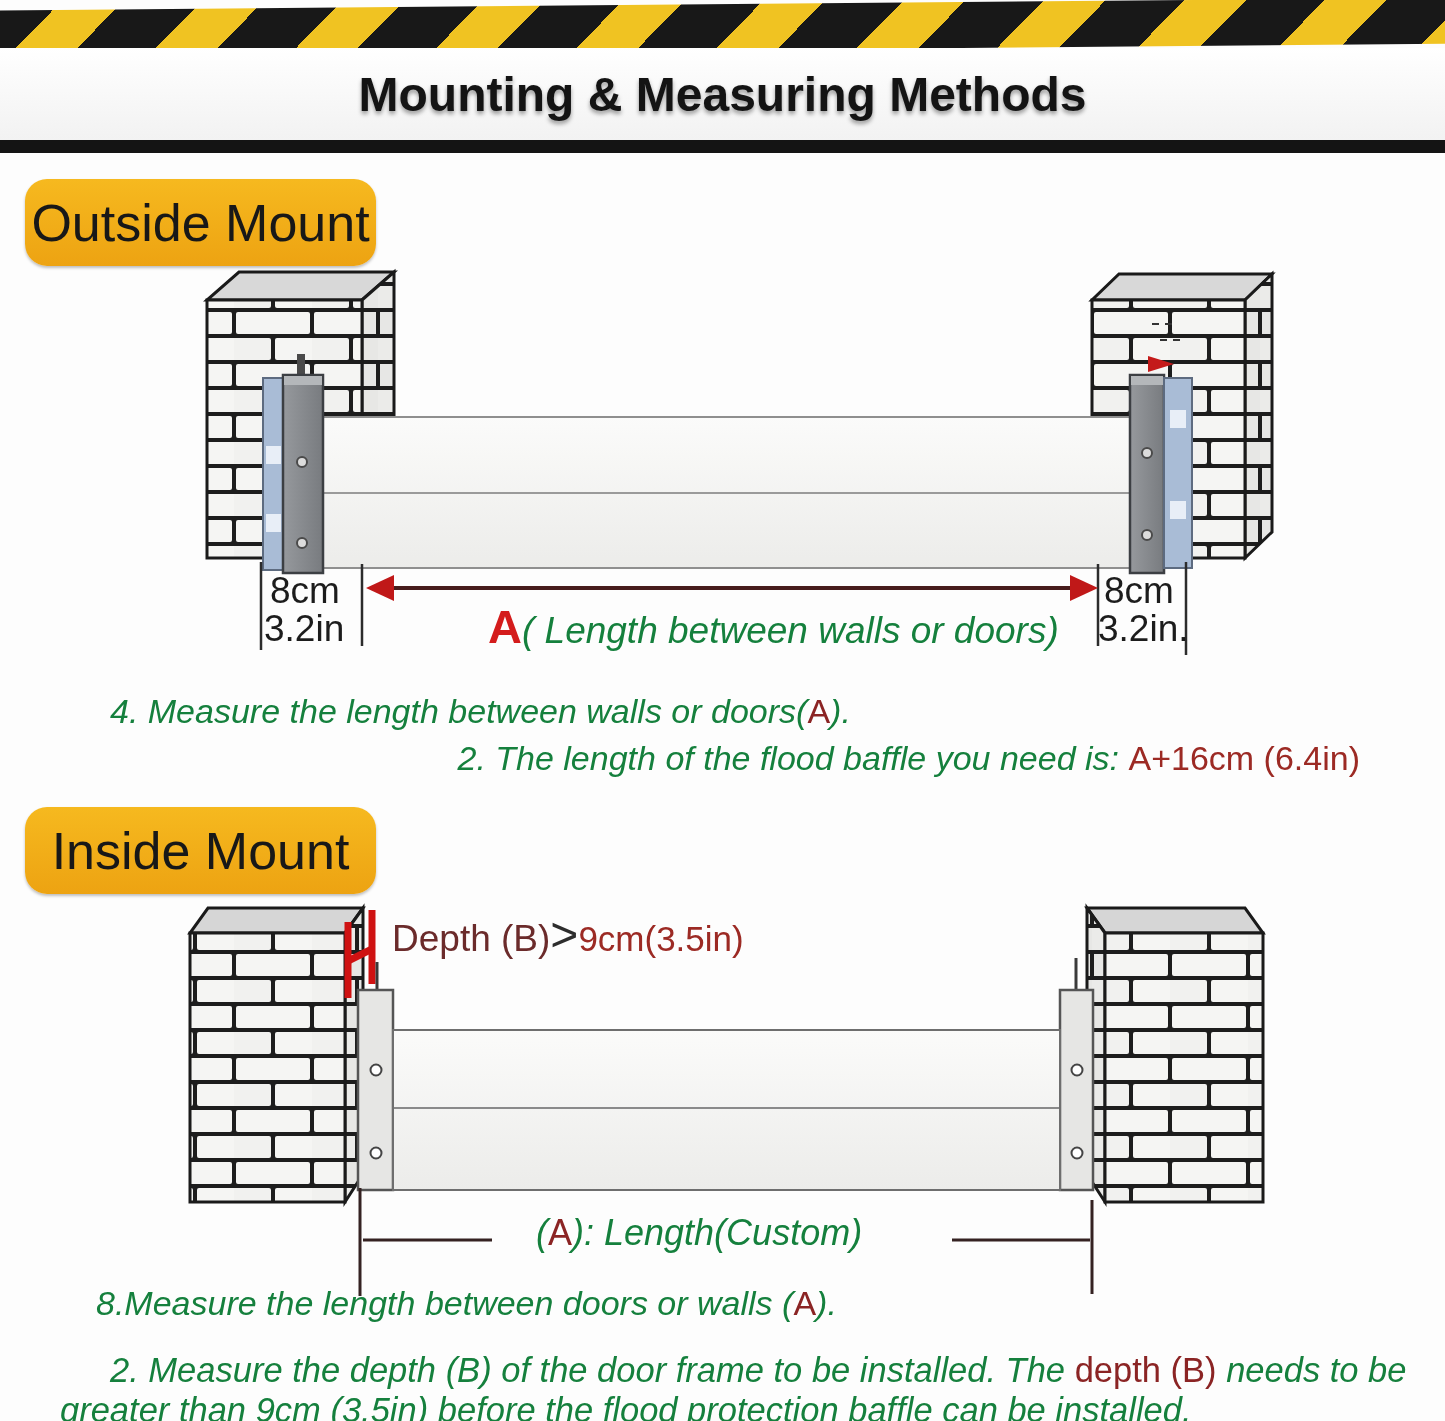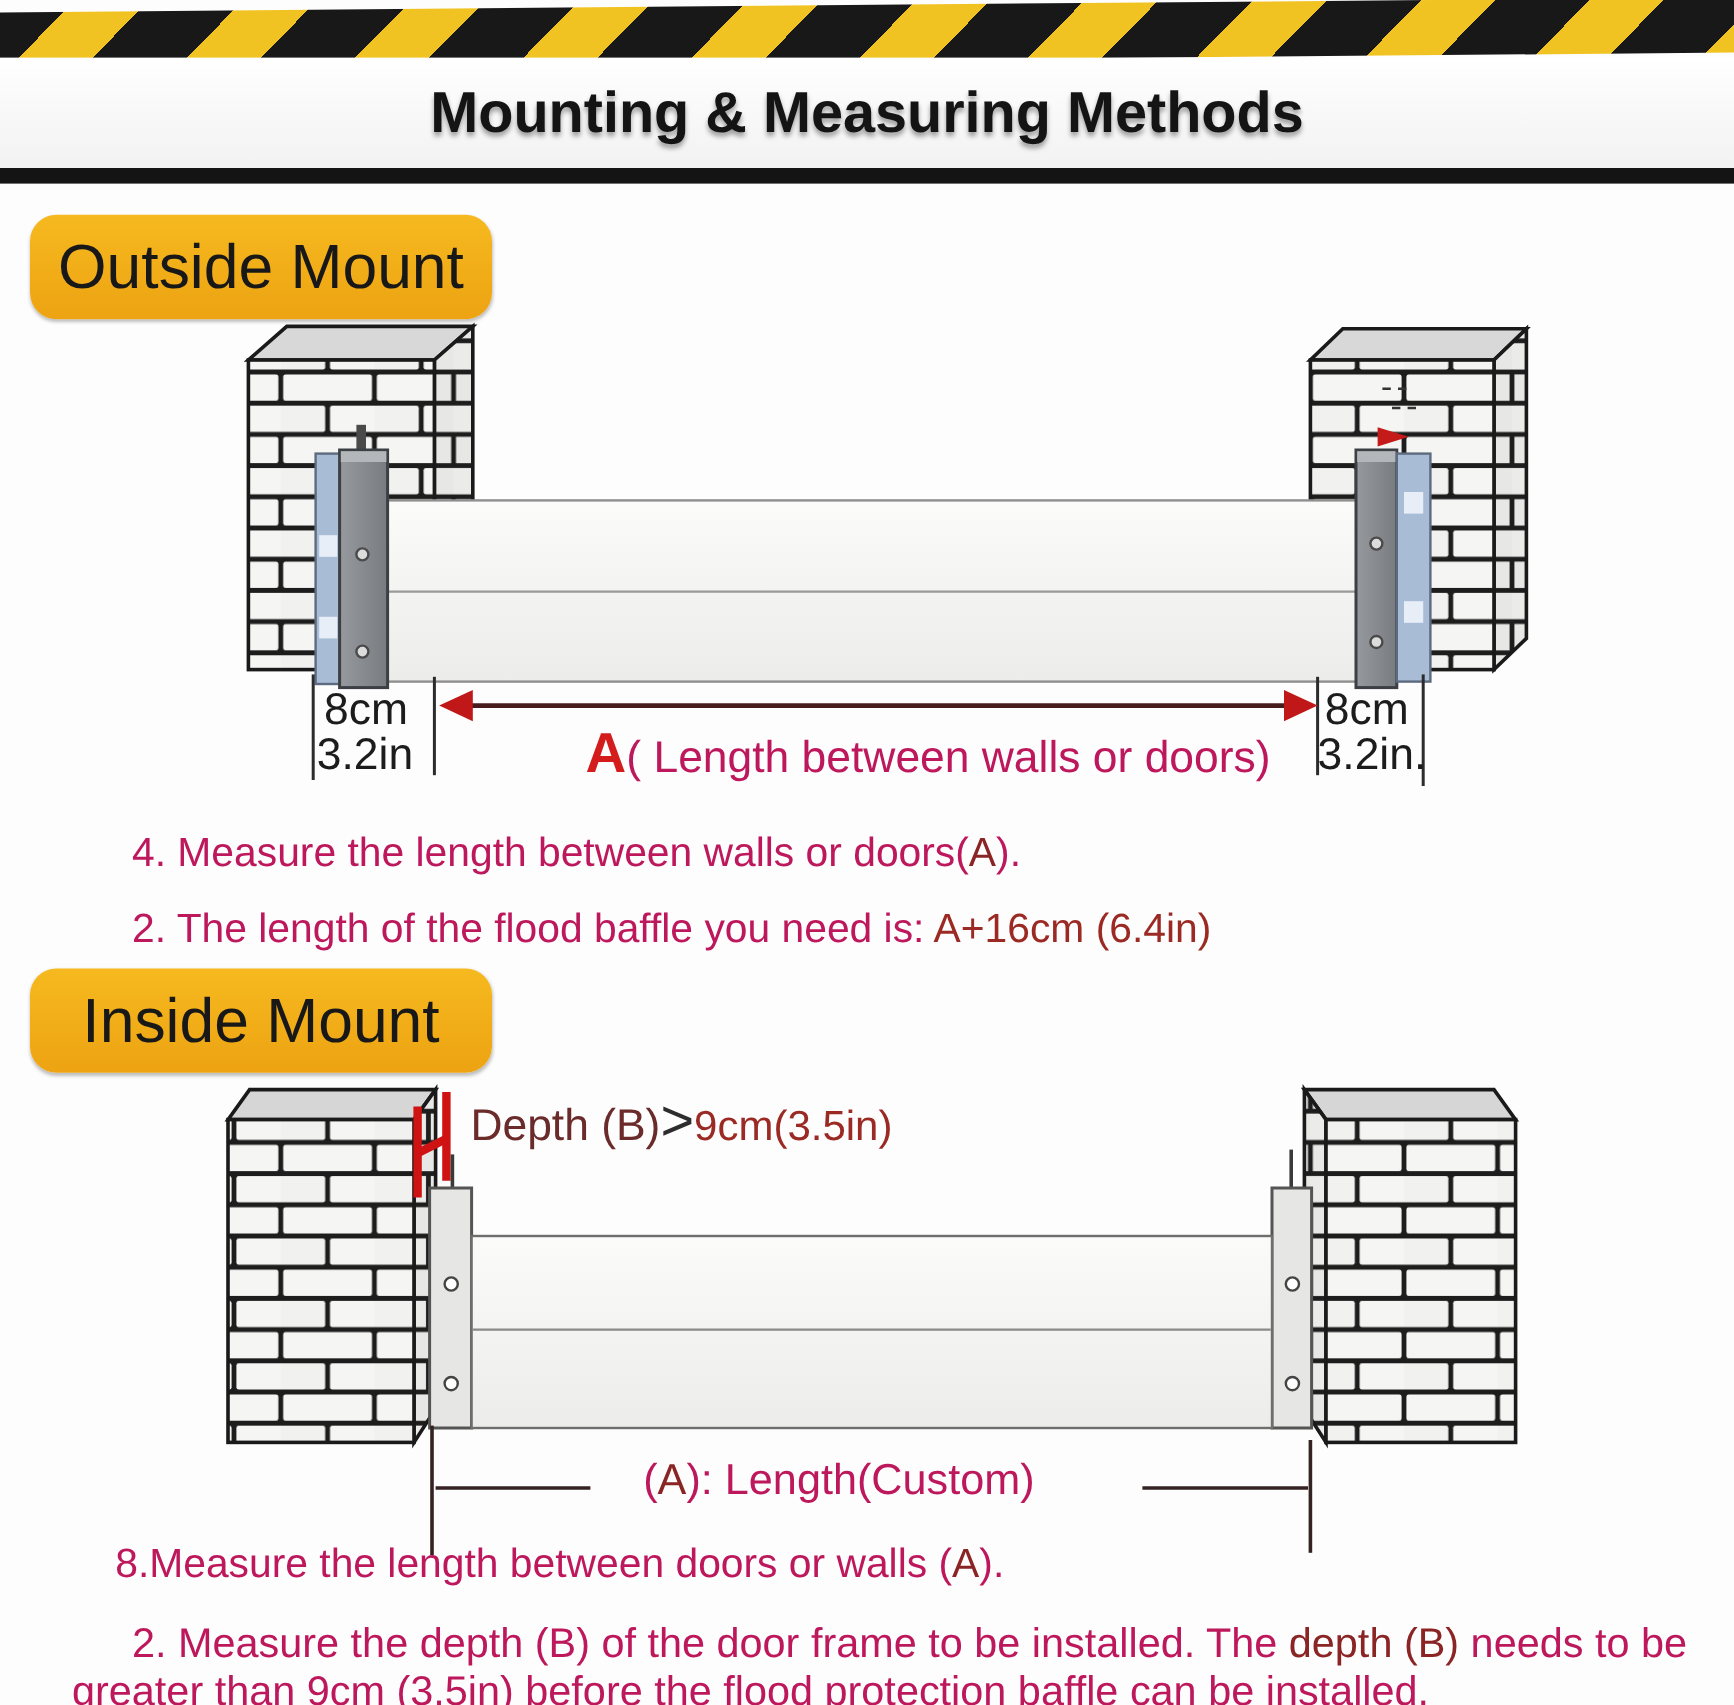--- a/index.html
+++ b/index.html
@@ -10,48 +10,48 @@
   .hazard-band{position:absolute;top:4px;left:-26px;width:1520px;height:46px;
     background:repeating-linear-gradient(135deg,#181818 0 56px,#f0c322 56px 100px);
     transform:rotate(-0.5deg);}
   .title-band{position:absolute;top:48px;left:0;width:1445px;height:92px;
     background:linear-gradient(#ffffff,#f2f2f2);display:flex;align-items:center;justify-content:center;}
   .page-title{font-size:48px;font-weight:700;letter-spacing:0px;color:#141414;
     text-shadow:0 3px 4px rgba(0,0,0,.38),0 0 1px rgba(255,255,255,.9);}
   .black-bar{position:absolute;top:140px;left:0;width:1445px;height:13px;background:#141414;}
 
   
-  .badge{position:absolute;left:25px;width:385px;height:87px;border-radius:22px;
+  .badge{position:absolute;left:25px;width:351px;height:87px;border-radius:22px;
     background:linear-gradient(#f6b91f,#eda312);display:flex;align-items:center;justify-content:center;
     font-size:52px;color:#181818;box-shadow:0 2px 3px rgba(0,0,0,.25);}
   .badge-outside{top:179px;}
   .badge-inside{top:807px;}
 
   
   .diagram{position:absolute;left:0;width:1445px;}
   #diagram-1{top:258px;height:412px;}
   #diagram-2{top:900px;height:420px;}
 
   
   .overlay{position:absolute;white-space:nowrap;}
   .dim-text{font-size:37px;color:#1c1c1c;}
-  .seg-ink{color:#be185d;}
+  .seg-ink{color:#15803d;font-style:italic;}
   .seg-maroon{color:#8b2424;}
   .seg-red2{color:#9c2a24;}
   .seg-bigA{color:#d41c1c;font-weight:700;font-size:47px;line-height:.9;}
   .seg-gt{color:#2d2d2d;font-size:48px;line-height:.8;}
   .seg-depth{color:#6b2b2b;}
   .span-label{display:flex;align-items:baseline;font-size:37px;color:#222;}
   .depth-label{display:flex;align-items:baseline;font-size:37px;}
   .depth-label .seg-red2{font-size:35px;}
   .length-label{font-size:36px;color:#2a2a2a;}
   .steps{position:absolute;font-size:34px;line-height:1.15;}
   .steps p{margin:0;}
   #steps-outside{left:110px;top:692px;width:1250px;}
-  #steps-outside .step2{margin-top:24px;}
+  #steps-outside .step2{margin-top:8px;text-align:right;}
   #steps-inside{left:60px;top:1284px;width:1352px;}
   #steps-inside .step1{margin-left:36px;}
   #steps-inside .step2{margin-top:28px;text-indent:50px;white-space:normal;font-size:34.5px;}
 </style>
 </head>
 <body>
 
 <div id="page">
 
   <div class="hazard-band"></div>

